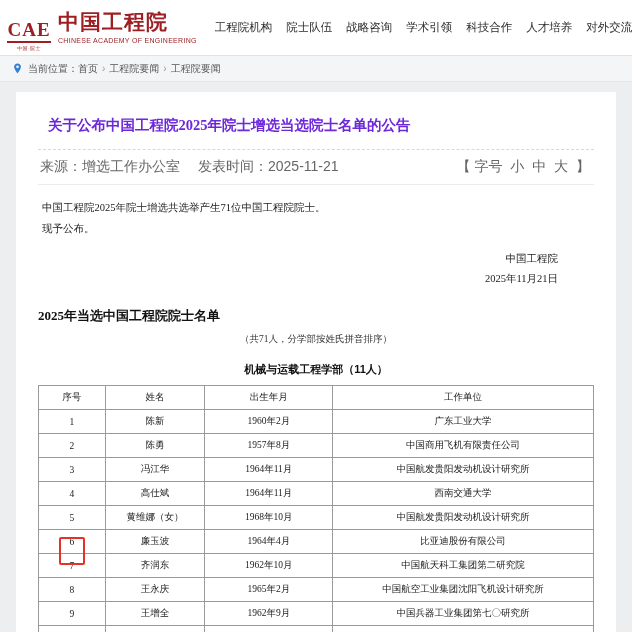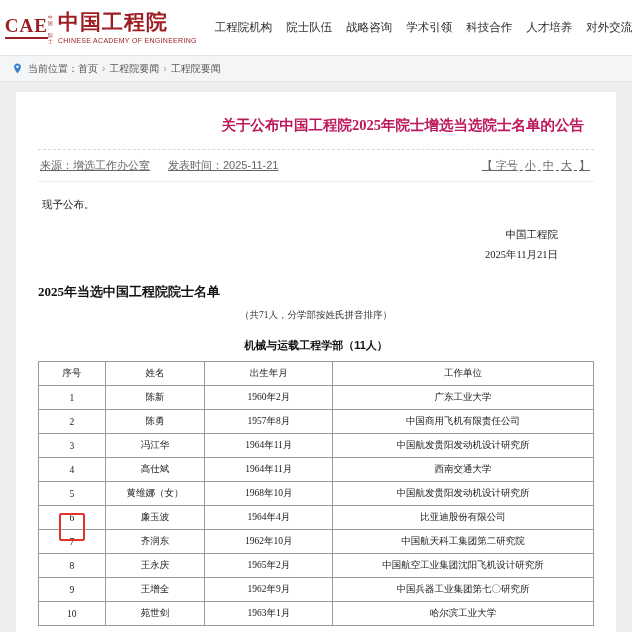--- a/index.html
+++ b/index.html
@@ -17,21 +17,21 @@
     height: 56px;
     background: #ffffff;
     display: flex;
     align-items: center;
     padding: 0 10px 0 6px;
     border-bottom: 1px solid #e2e2e2;
   }
   .logo-block { display:flex; align-items:center; flex: 0 0 auto; }
   .cae-mark {
     width: 46px; height: 46px;
-    display:flex; flex-direction:row; align-items:center; justify-content:center;
+    display:flex; flex-direction:column; align-items:center; justify-content:flex-end;
     color:#9e1f23;
   }
   .cae-mark .glyph {
     font-family: "Liberation Serif", serif;
     font-weight: bold;
     font-size: 19px;
     letter-spacing: 1px;
     line-height: 1;
     border-bottom: 2px solid #9e1f23;
     padding-bottom: 2px;
@@ -91,35 +91,34 @@
   .crumb-link { color:#555; cursor:pointer; }
 
   
   .card {
     background: #ffffff;
     margin: 10px 16px 0 16px;
     min-height: 540px;
     padding: 16px 22px 0 22px;
   }
   .doc-title {
-    text-align: right;
+    text-align: left;
     font-family: "Liberation Serif", serif;
     font-weight: bold;
     font-size: 14.5px;
-    color: #be185d;
+    color: #6d28d9;
     line-height: 1.6;
     padding: 6px 10px 12px 10px;
     border-bottom: 1px dashed #d8d8d8;
   }
   .meta {
     display:flex; align-items:center;
-    font-size: 11px; color:#666;
+    font-size: 14px; color:#666;
     padding: 8px 2px 8px 2px;
     border-bottom: 1px solid #ececec;
-    text-decoration: underline;
   }
   .meta .m { margin-right: 18px; }
   .meta .spacer { flex:1 1 auto; }
   .fontsize { color:#666; }
   .fontsize span { margin: 9px 2px; cursor:pointer; }
 
   .body-text {
     font-family: "Liberation Serif", serif;
     font-size: 10.5px;
     color: #222;
@@ -250,20 +249,21 @@
       <span class="fontsize">
         <span>【 字号</span>
         <span>小</span>
         <span>中</span>
         <span>大</span>
         <span>】</span>
       </span>
     </div>
 
     <div class="body-text">
+      <div class="indent">中国工程院2025年院士增选共选举产生71位中国工程院院士。</div>
       <div class="indent">现予公布。</div>
     </div>
 
     <div class="sign">
       <div>中国工程院</div>
       <div>2025年11月21日</div>
     </div>
 
     <div class="list-title">2025年当选中国工程院院士名单</div>
     <div class="list-sub">（共71人，分学部按姓氏拼音排序）</div>

